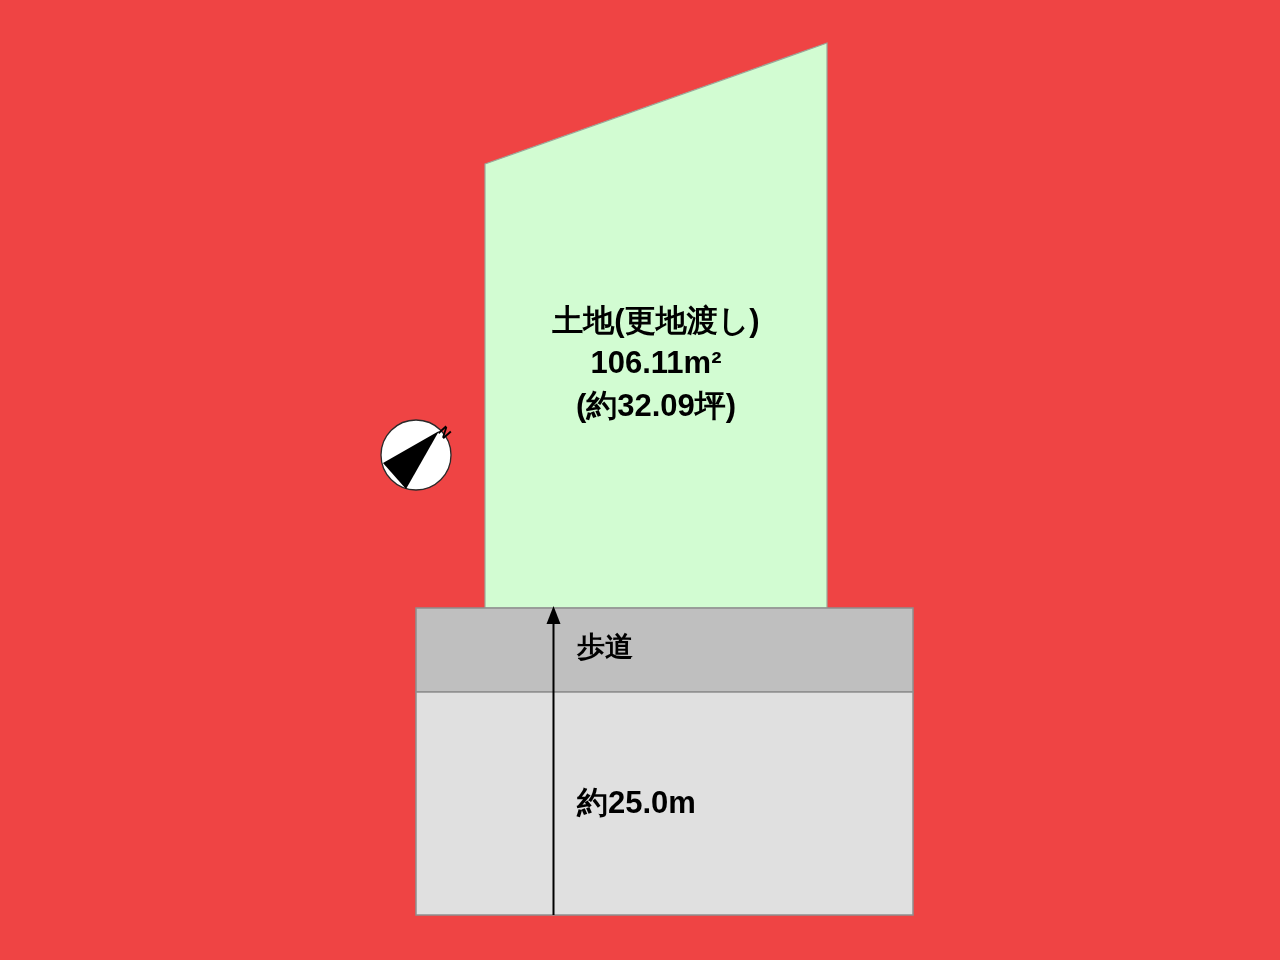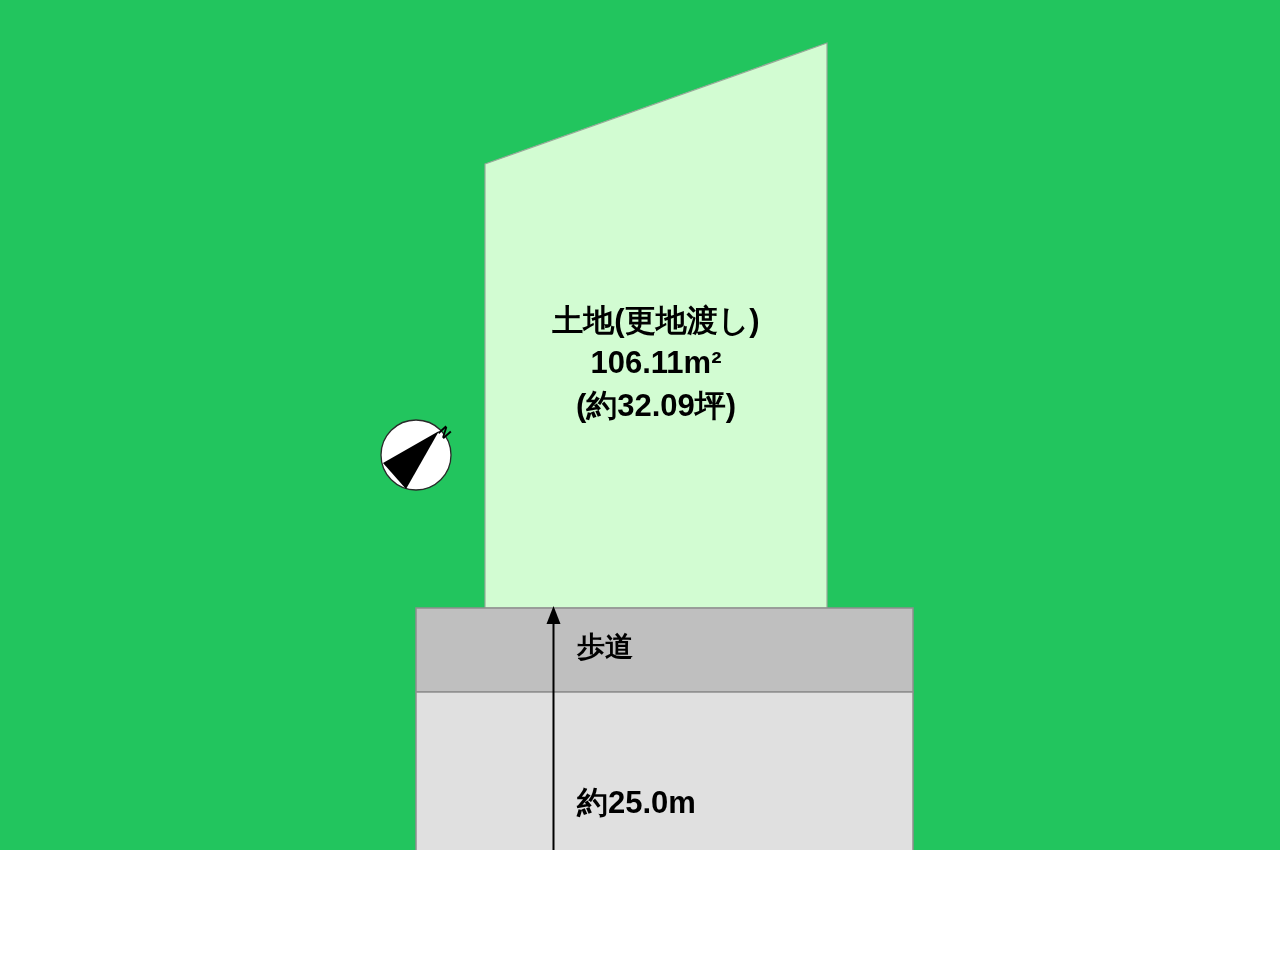--- a/index.html
+++ b/index.html
@@ -3,22 +3,22 @@
 <meta charset="utf-8">
 <style>
   html, body {
     margin: 0;
     padding: 0;
     background: #ffffff;
   }
   .canvas {
     position: relative;
     width: 1280px;
-    height: 850px;
-    background: #22c55e;
+    height: 960px;
+    background: #ef4444;
     overflow: hidden;
     font-family: "Liberation Sans", "DejaVu Sans", sans-serif;
   }
   svg text {
     font-family: "Liberation Sans", "DejaVu Sans", sans-serif;
     font-weight: bold;
     fill: #000000;
   }
   .plot-label-text   { font-size: 31px; }
   .sidewalk-label-text { font-size: 28px; }

